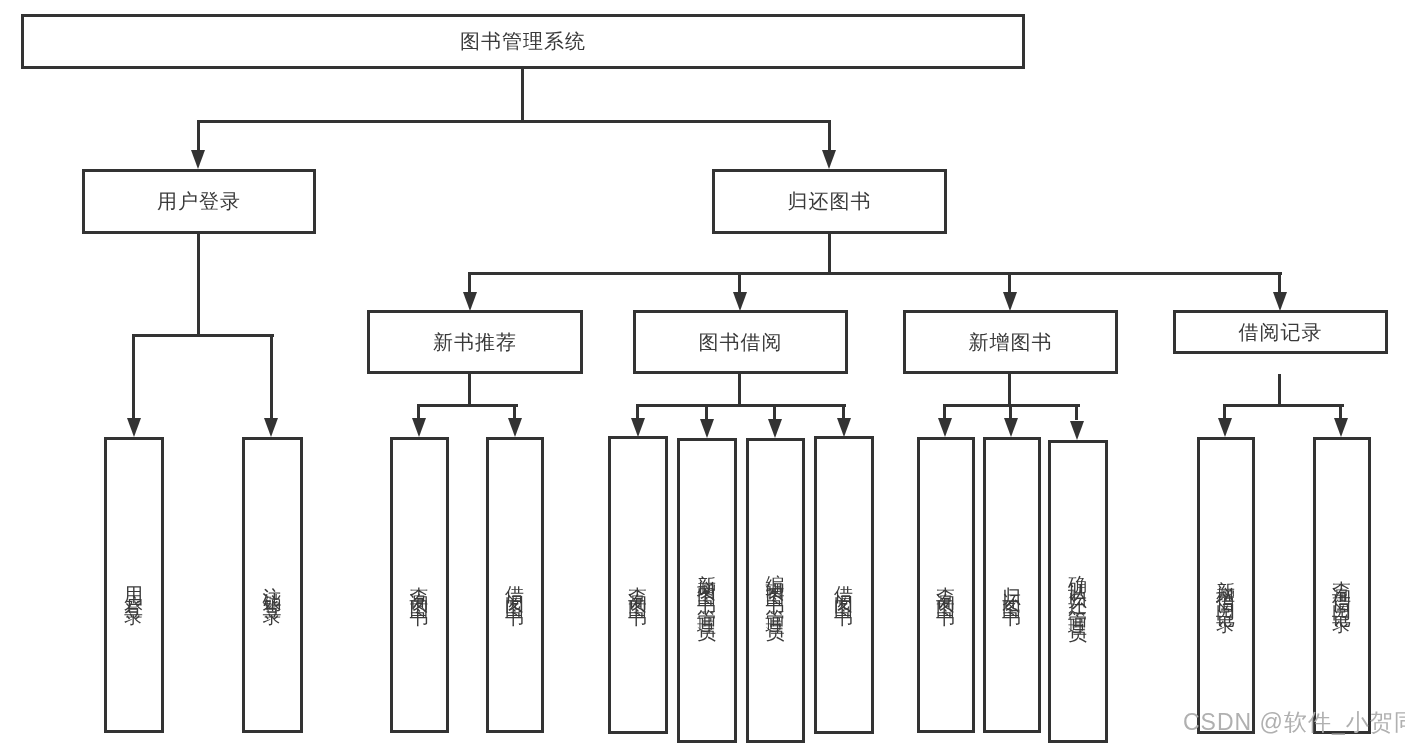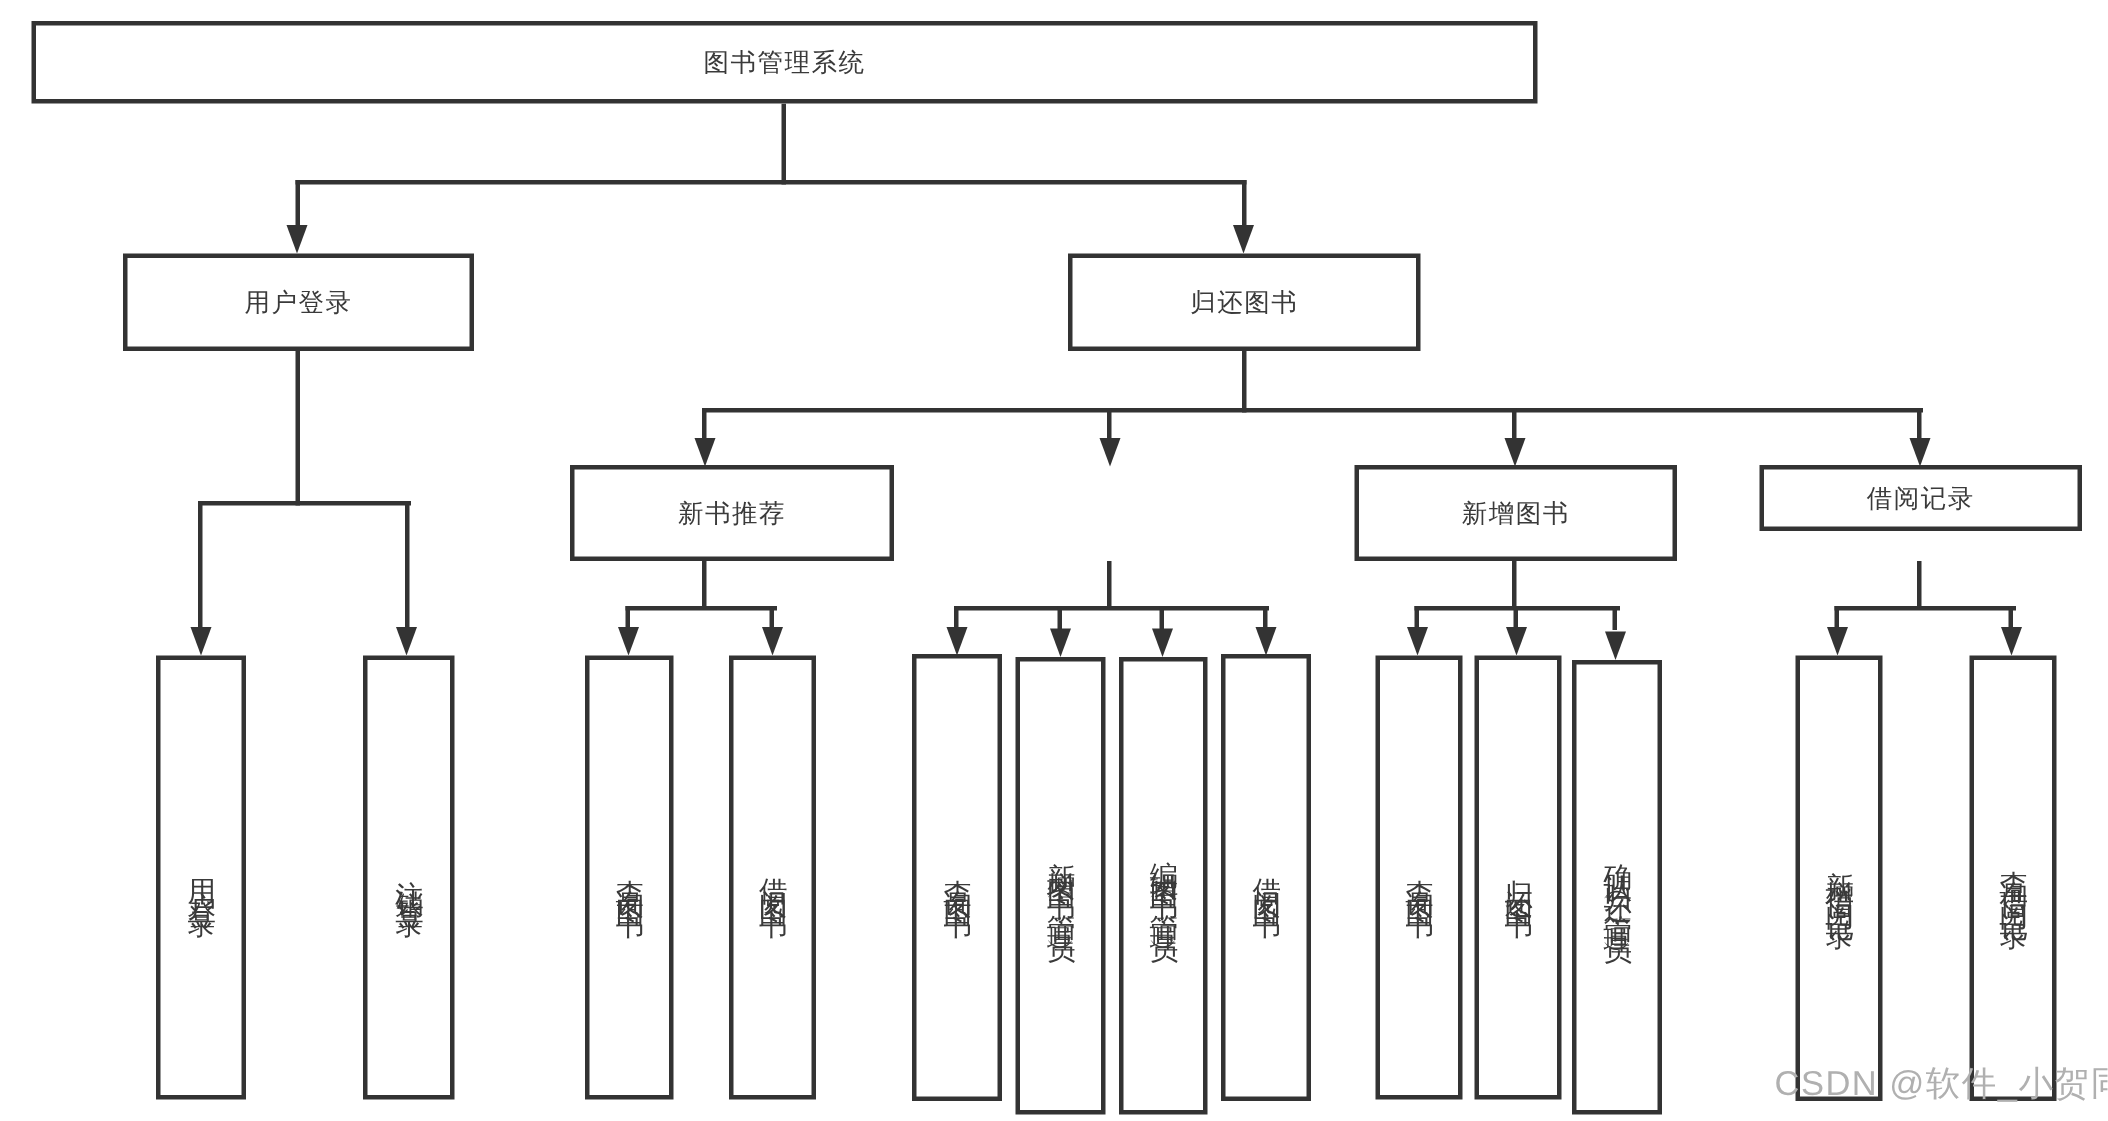--- a/index.html
+++ b/index.html
@@ -21,21 +21,21 @@
     background: var(--background);
   }
   .box {
     position: absolute;
     border: 3px solid var(--line);
     background: var(--background);
     display: flex;
     align-items: center;
     justify-content: center;
     color: var(--text);
-    font-size: 17px;
+    font-size: 20px;
     letter-spacing: 1px;
     z-index: 2;
   }
   .vbox {
     position: absolute;
     border: 3px solid var(--line);
     background: var(--background);
     display: flex;
     align-items: center;
     justify-content: center;
@@ -100,22 +100,25 @@
   <div class="hline" style="left:468px; top:272px; width:814px;"></div>
   <div class="vline" style="left:468px; top:272px; height:24px;"></div>
   <div class="ah" style="left:463px; top:292px;"></div>
   <div class="vline" style="left:738px; top:272px; height:24px;"></div>
   <div class="ah" style="left:733px; top:292px;"></div>
   <div class="vline" style="left:1008px; top:272px; height:24px;"></div>
   <div class="ah" style="left:1003px; top:292px;"></div>
   <div class="vline" style="left:1278px; top:272px; height:24px;"></div>
   <div class="ah" style="left:1273px; top:292px;"></div>
 
-  <div class="box" style="left:380px; top:310px; width:216px; height:64px;">
+  <div class="box" style="left:367px; top:310px; width:216px; height:64px;">
     <span>新书推荐</span>
+  </div>
+  <div class="box" style="left:633px; top:310px; width:215px; height:64px;">
+    <span>图书借阅</span>
   </div>
   <div class="box" style="left:903px; top:310px; width:215px; height:64px;">
     <span>新增图书</span>
   </div>
   <div class="box" style="left:1173px; top:310px; width:215px; height:44px;">
     <span>借阅记录</span>
   </div>
 
   <div class="vline" style="left:468px; top:374px; height:32px;"></div>
   <div class="hline" style="left:417px; top:404px; width:101px;"></div>

